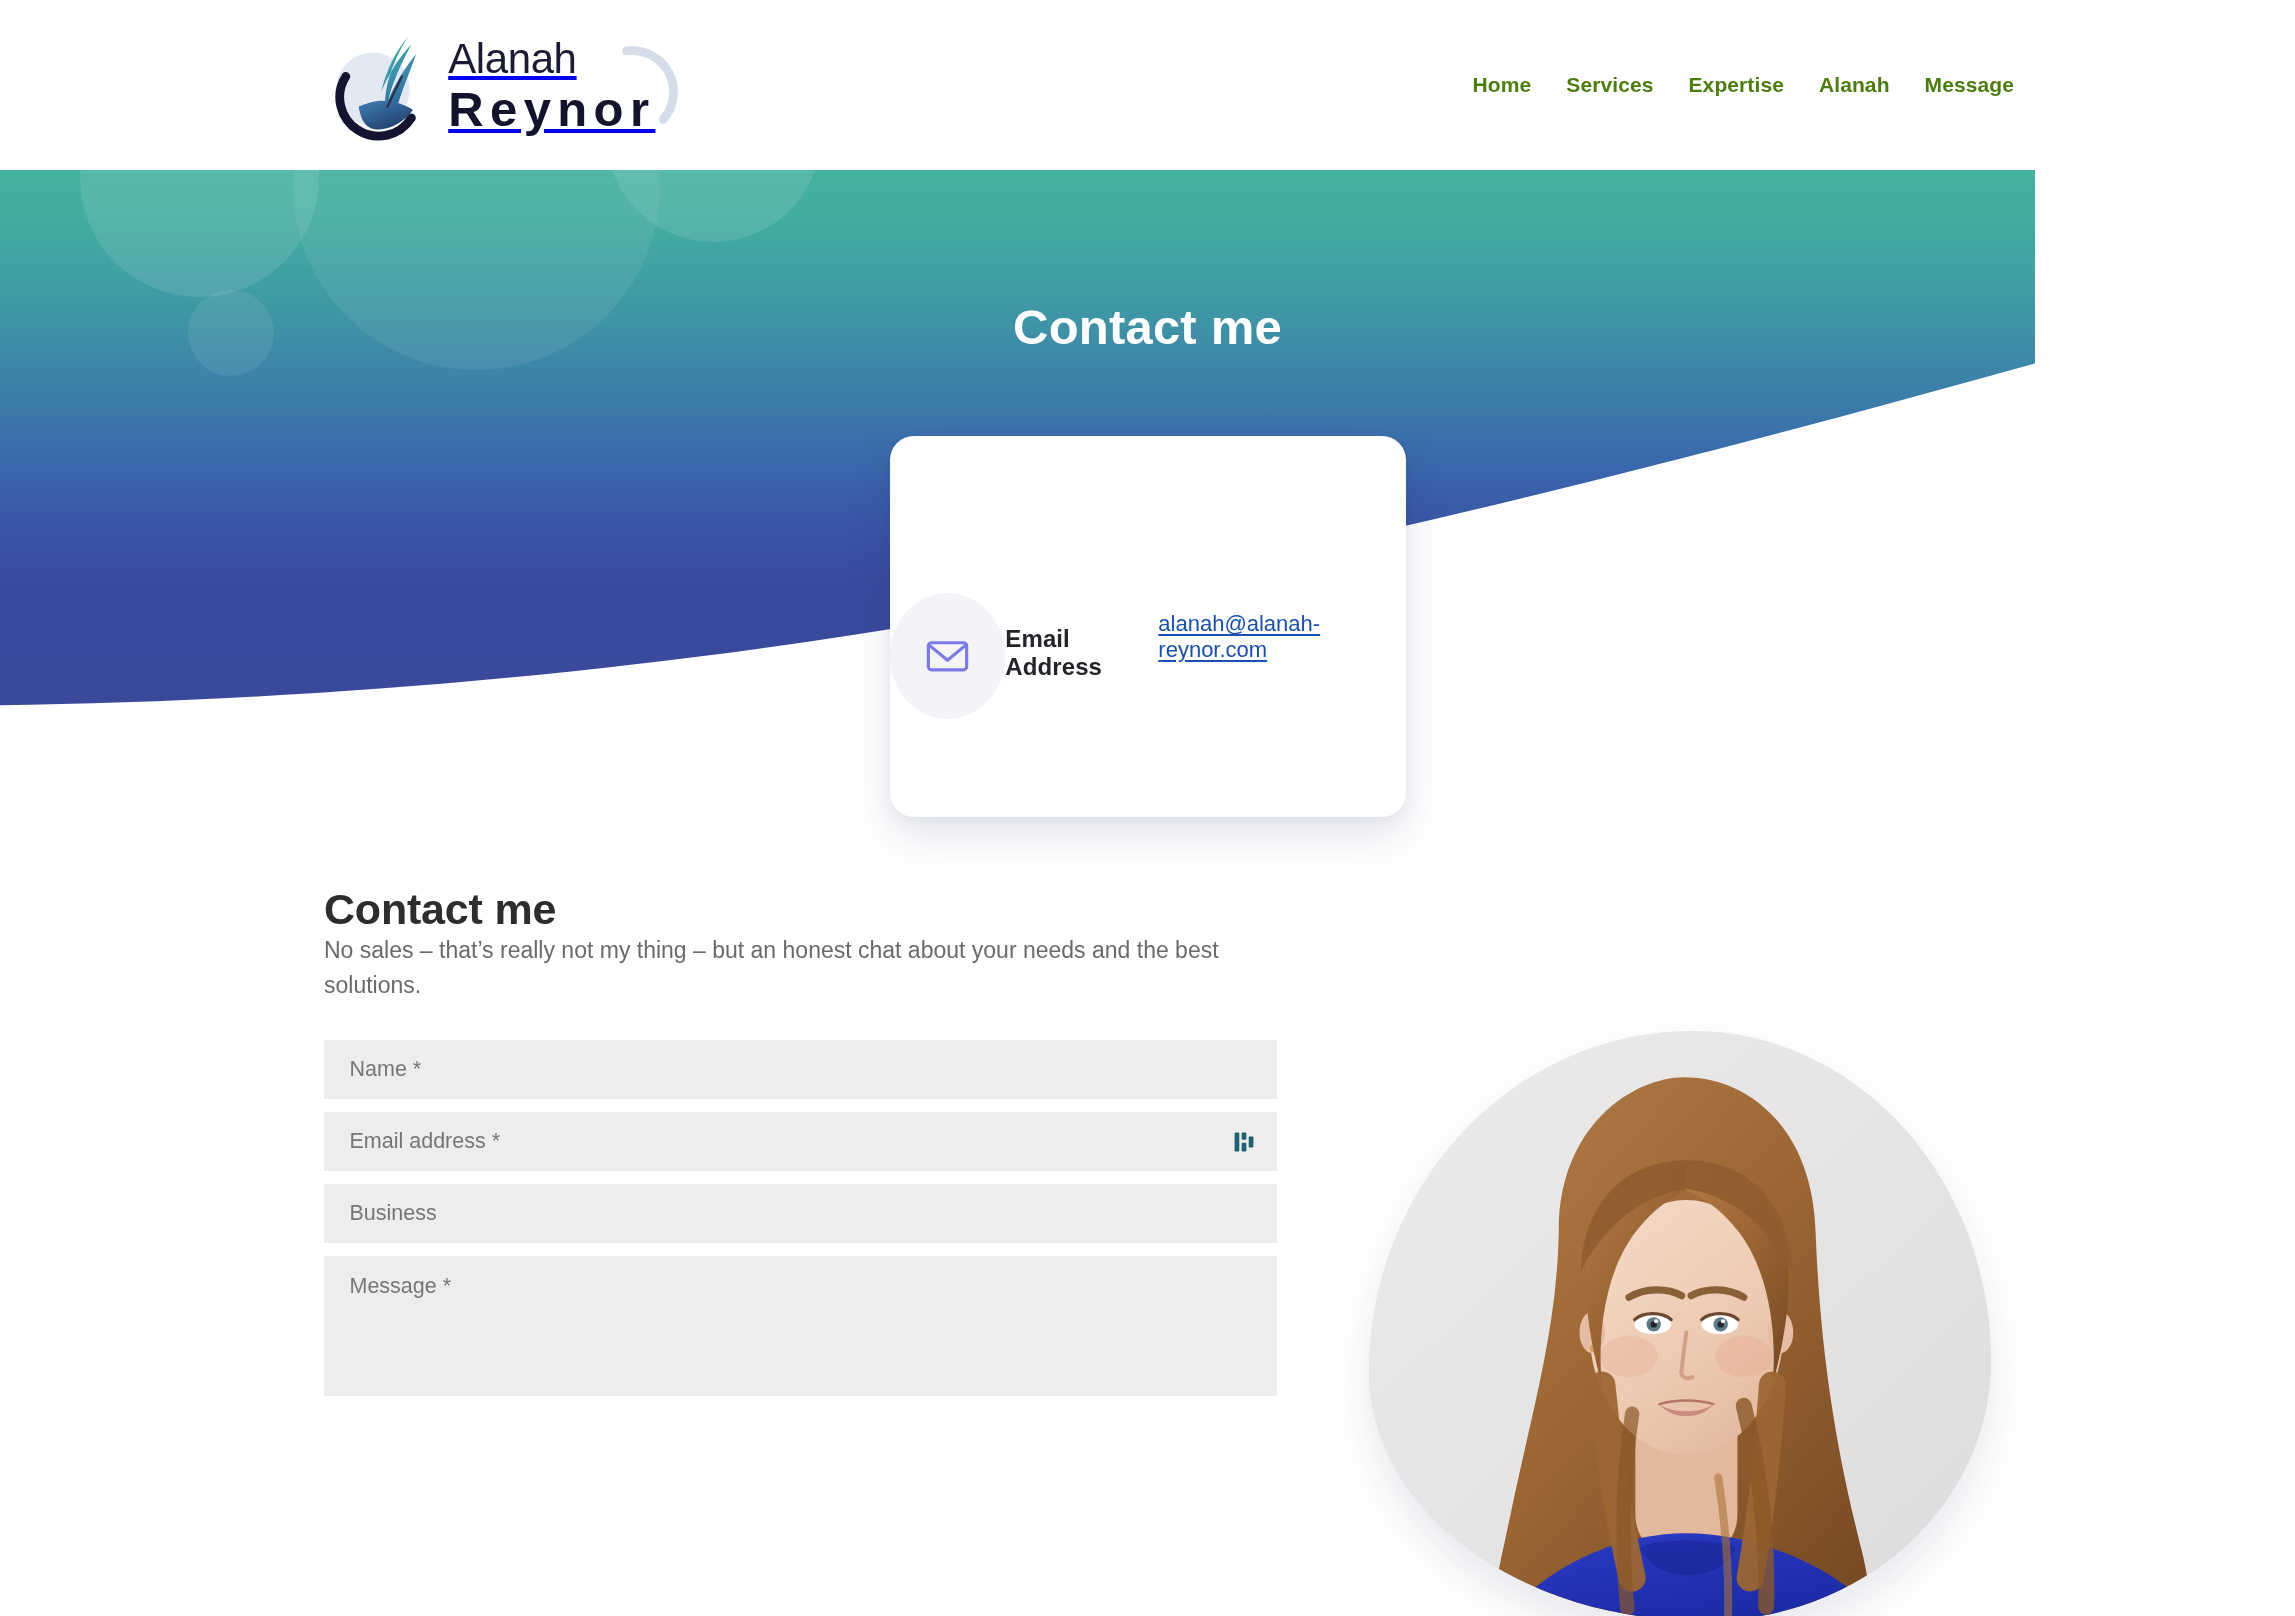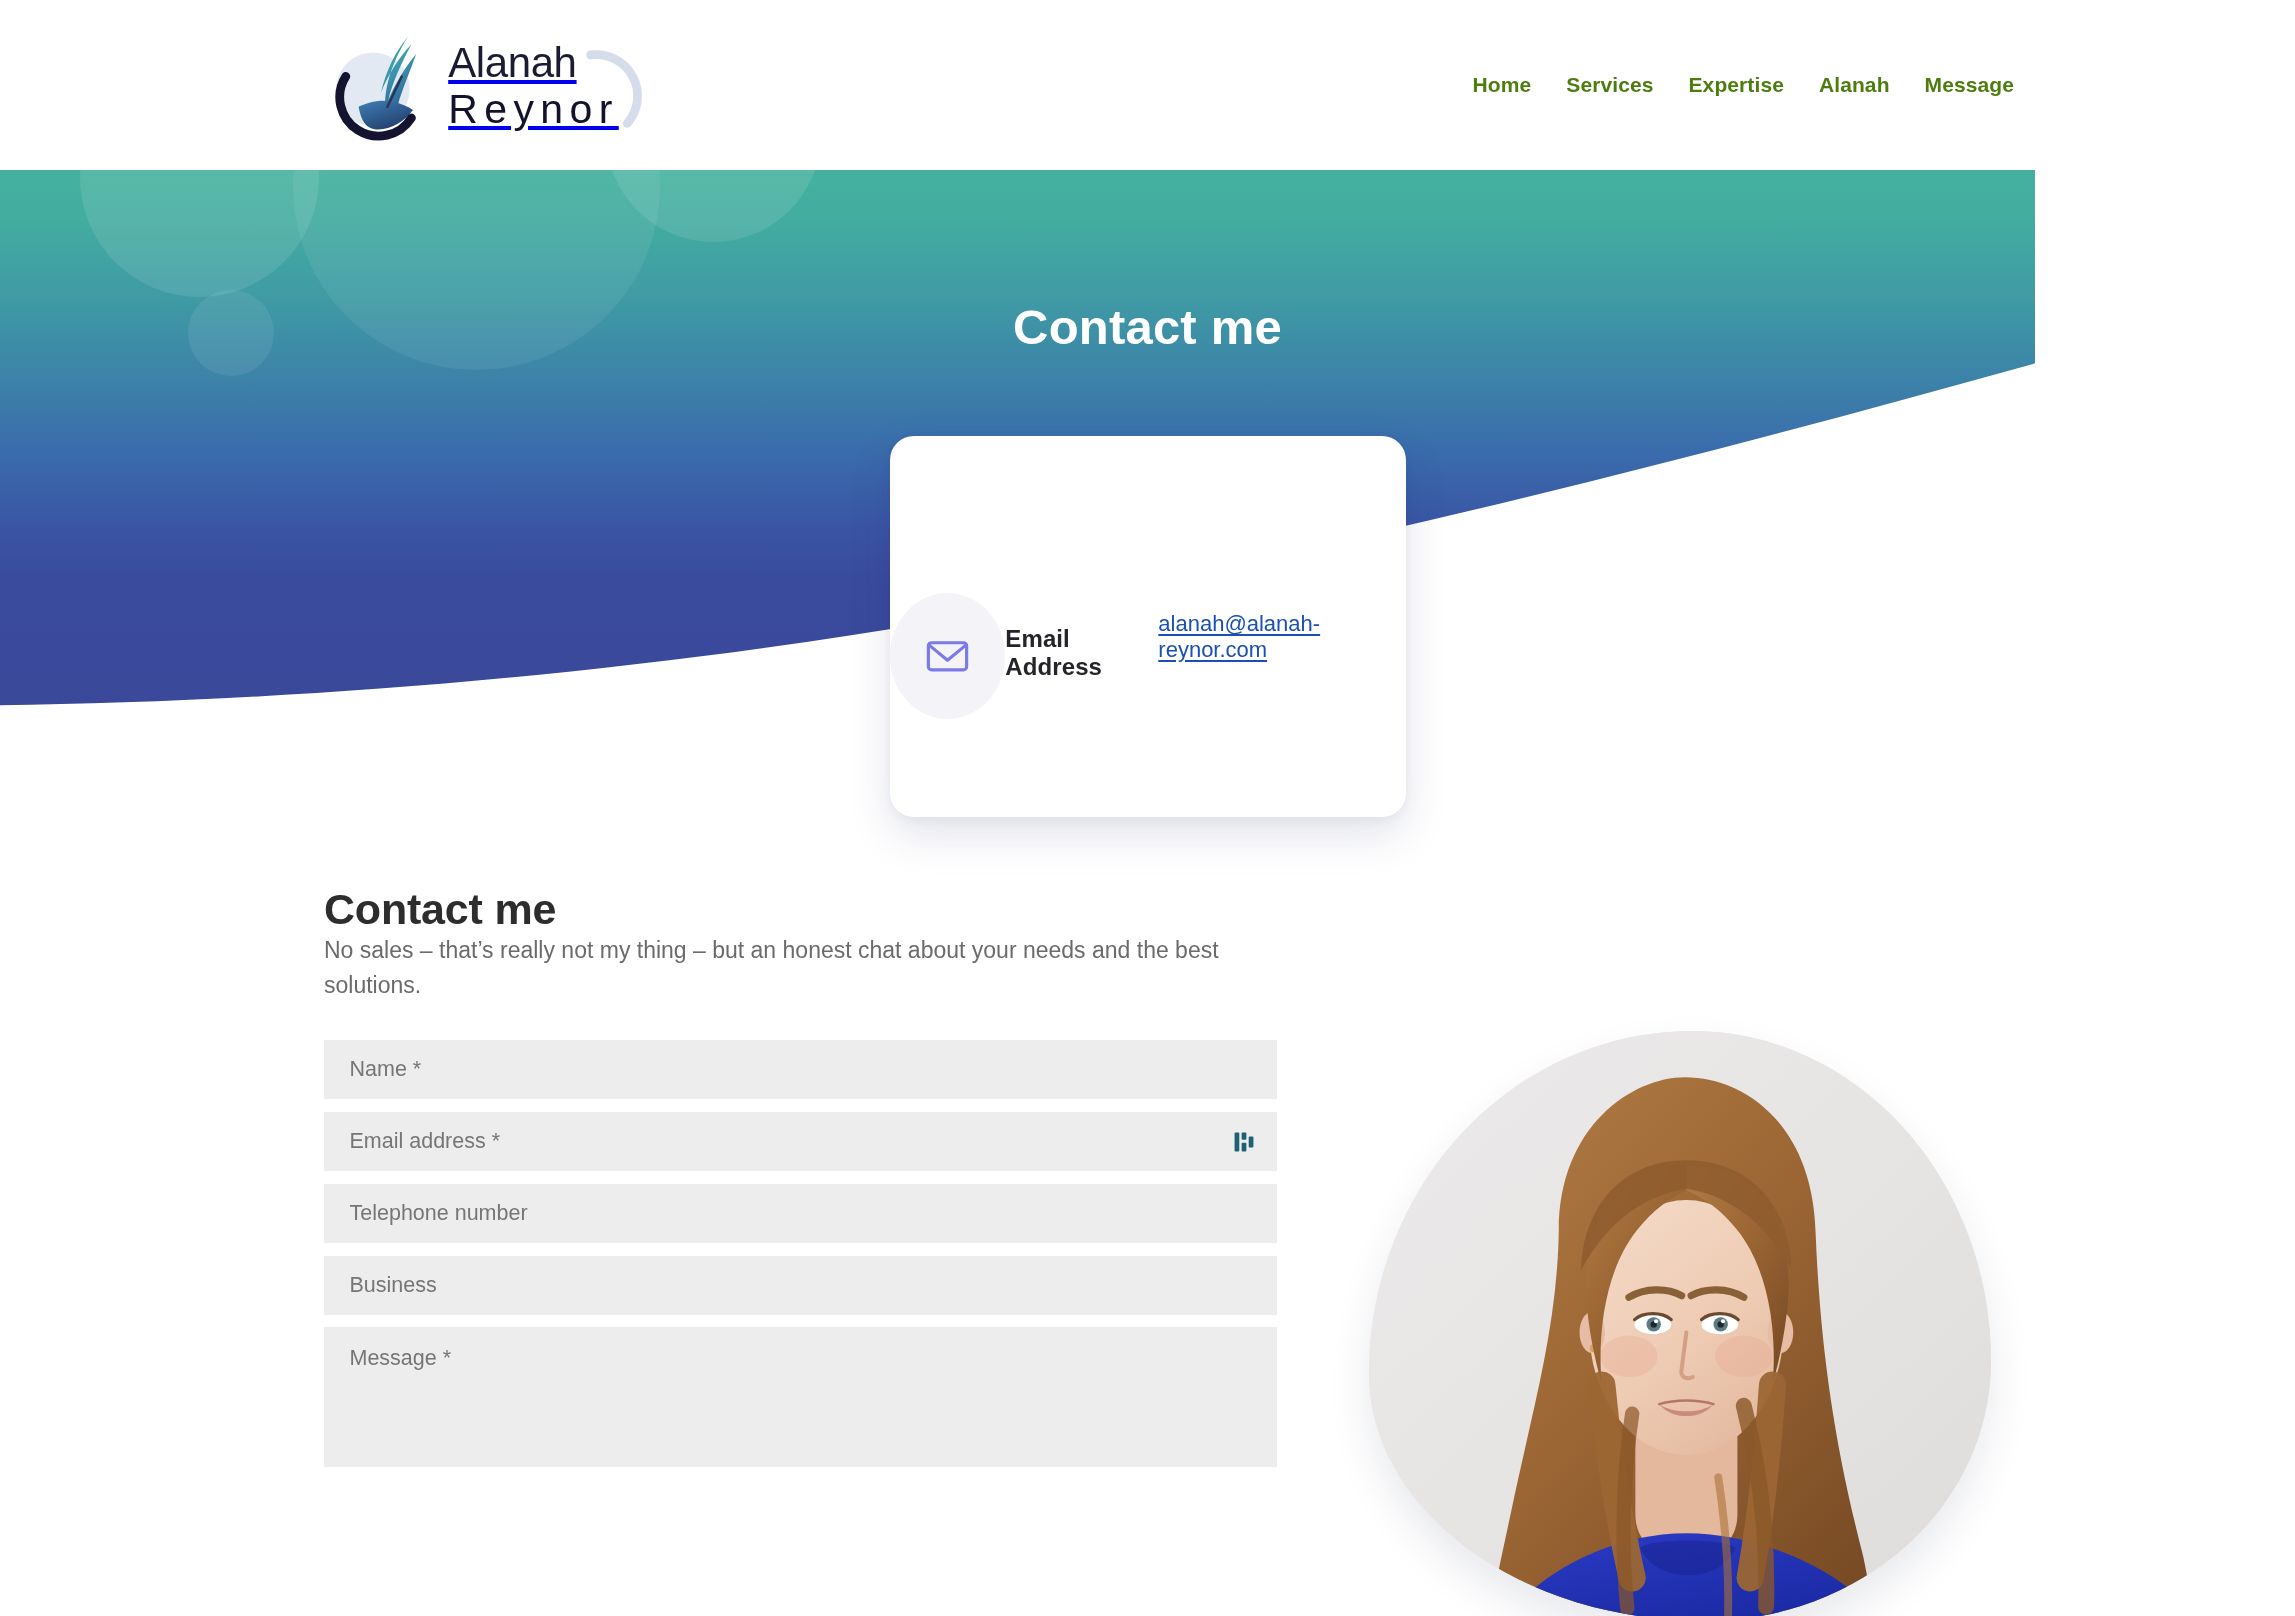--- a/index.html
+++ b/index.html
@@ -56,22 +56,22 @@
     line-height: 1;
   }
   .logo-line-1 {
     font-size: 42px;
     font-weight: 300;
     letter-spacing: -0.4px;
     color: #1b1b33;
     display: block;
   }
   .logo-line-2 {
-    font-size: 41px;
-    font-weight: 400;
+    font-size: 49px;
+    font-weight: 700;
     letter-spacing: 6.4px;
     color: #13132b;
     display: block;
     margin-top: 5px;
   }
   .logo-arc {
     position: absolute;
     right: -48px;
     top: 4.8px;
     width: 86px;
@@ -375,25 +375,20 @@
           <span class="autofill-icon">
             <svg viewBox="0 0 28 30" width="22" height="24" aria-hidden="true">
               <rect x="2" y="3" width="6" height="24" rx="1.2" fill="#1f6073"></rect>
               <rect x="11" y="3" width="6" height="9" rx="1.2" fill="#1f6073"></rect>
               <rect x="11" y="16" width="6" height="11" rx="1.2" fill="#1f6073"></rect>
               <rect x="20" y="8" width="6" height="14" rx="1.2" fill="#1f6073"></rect>
             </svg>
           </span>
         </div>
 
-        <div class="field-row">
-          <div class="field">
-            <span class="field-ph">Telephone number</span>
-          </div>
-        </div>
 
         <div class="field-row">
           <div class="field">
             <span class="field-ph">Business</span>
           </div>
         </div>
 
         <div class="field-row">
           <div class="field textarea">
             <span class="field-ph">Message *</span>

